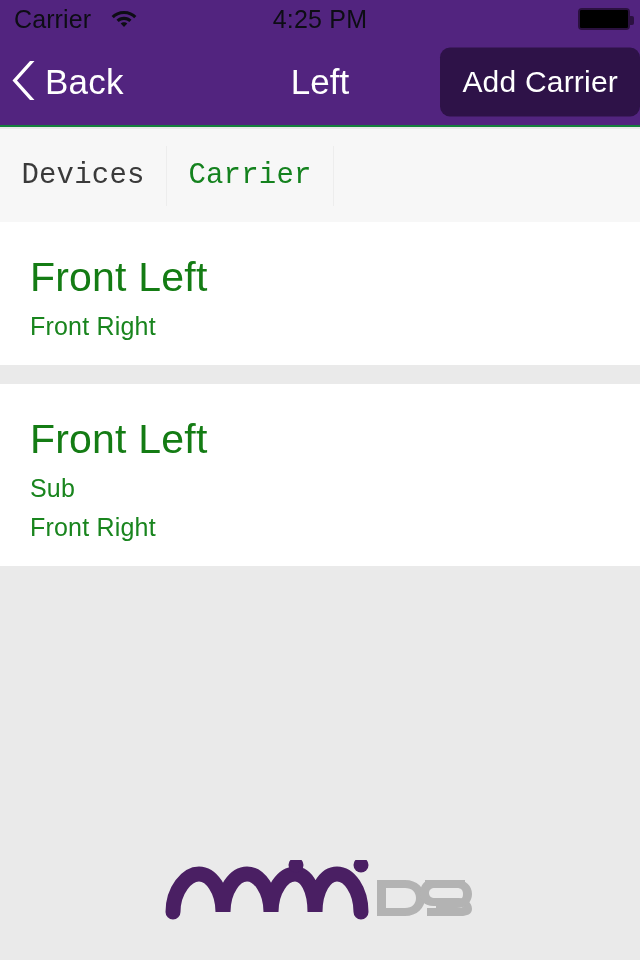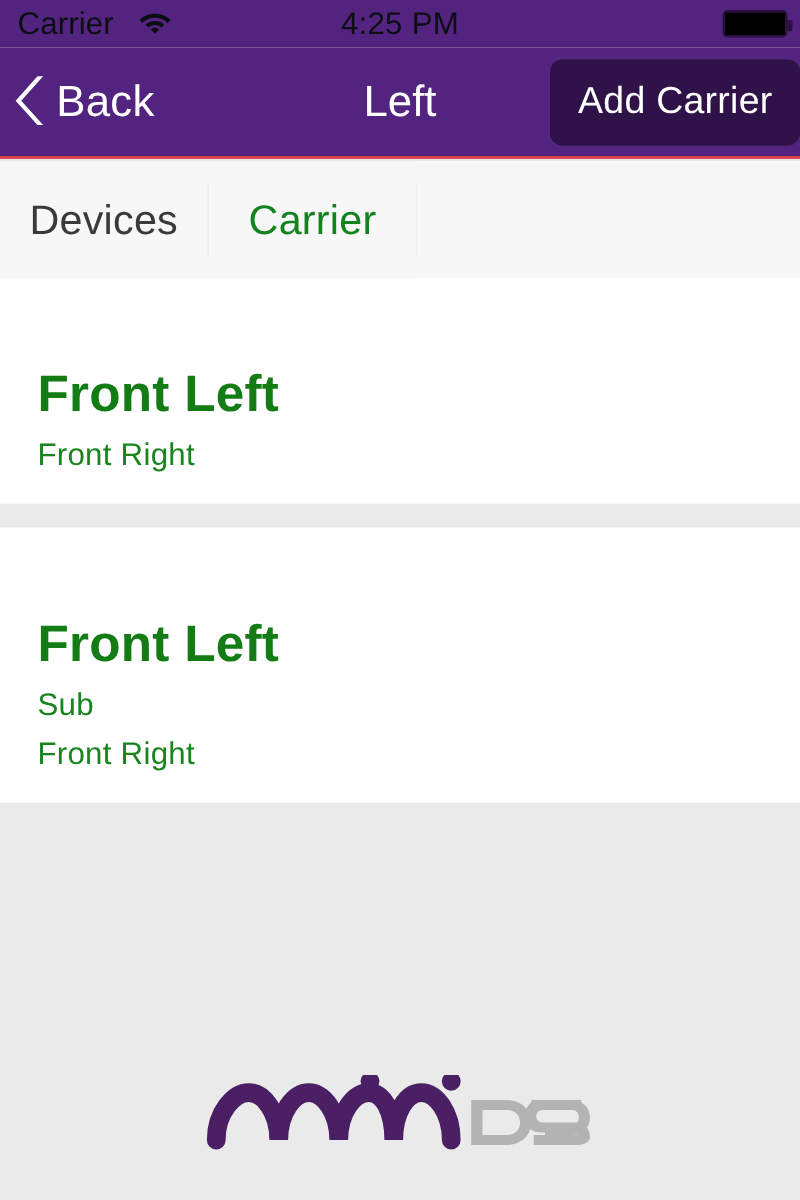--- a/index.html
+++ b/index.html
@@ -32,21 +32,21 @@
   .battery::after {
     content:""; position:absolute; right:-6px; top:6px;
     width:4px; height:9px; background:#2b1140; border-radius:0 2px 2px 0;
   }
   .battery-fill { width:100%; height:100%; background:#000; border-radius:1px; }
 
   
   .navbar {
     position:absolute; top:38px; left:0; width:640px; height:89px;
     background:#52247f;
-    border-bottom:2px solid #ef4444;
+    border-bottom:2px solid #15803d;
   }
   .nav-back {
     position:absolute; left:12px; top:50%; transform:translateY(-50%);
     display:flex; align-items:center; gap:7px;
     background:none; border:none; cursor:pointer;
   }
   .chevron-left { display:block; flex:none; }
   .nav-back-label { font-size:35px; color:#ffffff; font-weight:400; letter-spacing:0.2px; }
   .nav-title {
     position:absolute; left:0; right:0; top:50%; transform:translateY(-50%);
@@ -65,40 +65,40 @@
 
   
   .tabbar {
     position:absolute; top:129px; left:0; width:640px; height:93px;
     background:#f7f7f7;
     display:flex; align-items:center;
   }
   .tab {
     height:93px; display:flex; align-items:center; justify-content:center;
     background:none; border:none; cursor:pointer;
-    font-family:Liberation Sans, sans-serif; font-size:33px;
+    font-family:Liberation Mono, monospace; font-size:29px;
     letter-spacing:0.2px;
   }
   .tab-devices { width:166px; color:#3a3a3a; }
   .tab-history { width:166px; color:#14821e; }
   .tab-sep {
     width:1px; height:60px; background:#ededed; flex:none;
   }
   .tab-rest { flex:1; height:93px; background:#f7f7f7; }
 
   
   .list { position:absolute; top:222px; left:0; width:640px; bottom:0; background:#eaeaea; }
   .card {
     width:640px; background:#ffffff;
     padding:30px 0 24px 30px;
   }
   .card + .card { margin-top:19px; }
   .card-title {
-    font-size:41px; font-weight:bold; color:#147c14;
-    line-height:1.24; letter-spacing:0.2px;margin-top:38px;
+    font-size:41px; font-weight:normal; color:#147c14;
+    line-height:1.24; letter-spacing:0.2px;
   }
   .card-line {
     font-size:25px; font-weight:400; color:#19851e;
     line-height:1.22; letter-spacing:0.2px; margin-top:8px;
   }
 
   
   .footer {
     position:absolute; left:0; bottom:0; width:640px; height:130px;
     background:#eaeaea;

